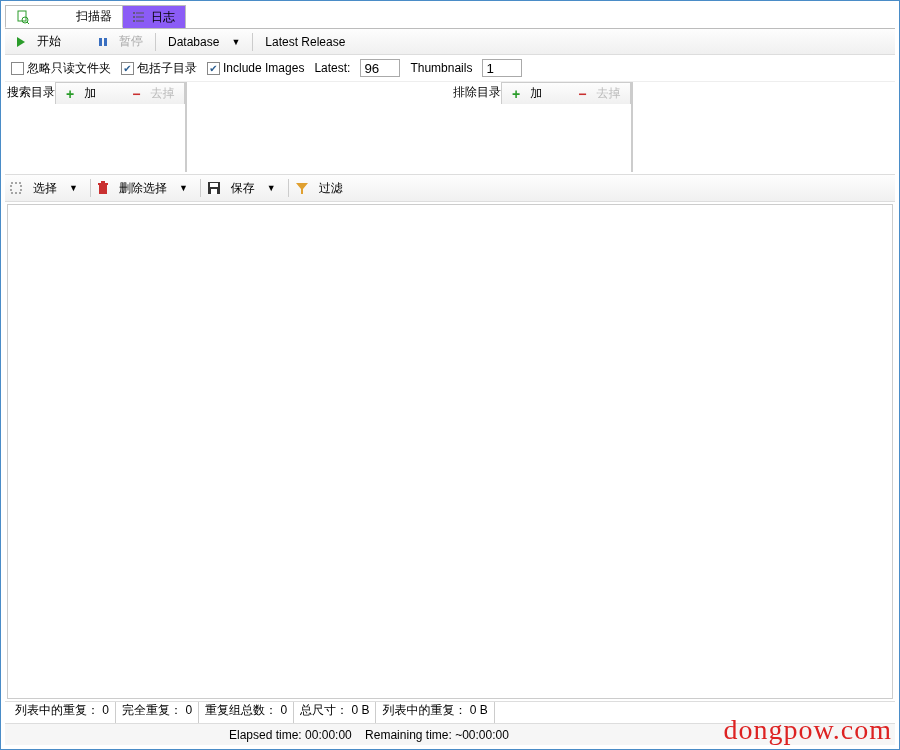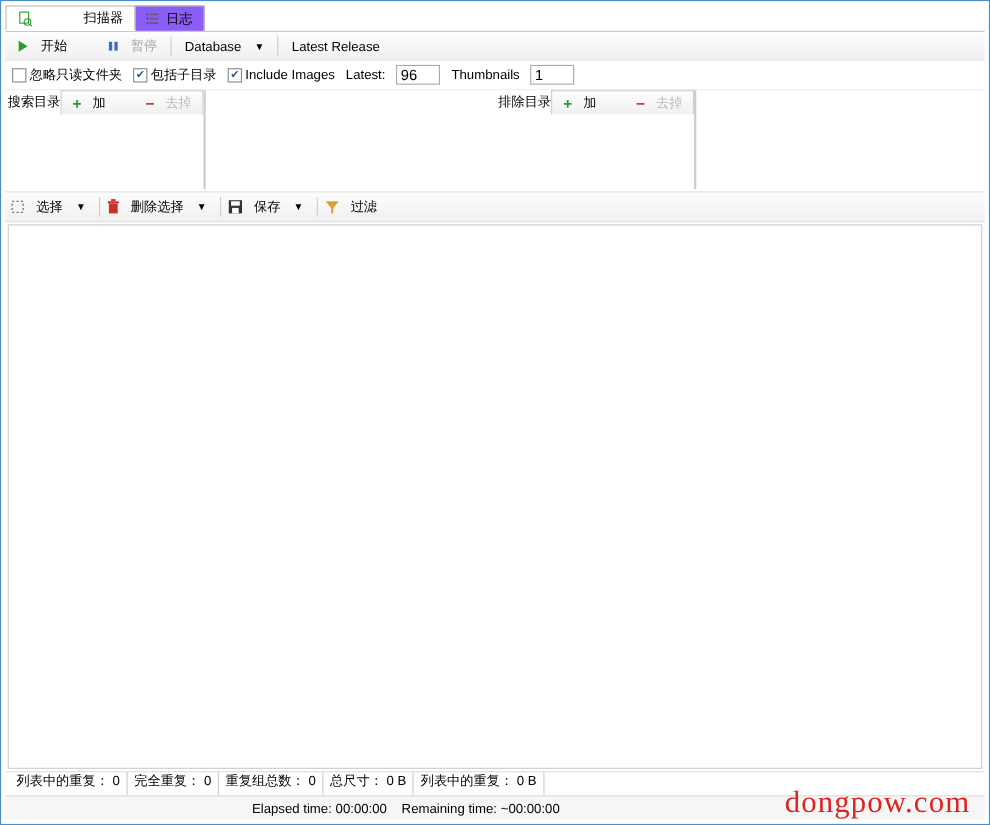--- a/index.html
+++ b/index.html
@@ -32,21 +32,21 @@
 .dircol-box { height: 90px; border: 1px solid #ccc; background: #fff; }
 .plus { color: #2a9c2a; font-weight: bold; font-size: 14px; }
 .minus { color: #c93030; font-weight: bold; font-size: 14px; }
 .gray { color: #bbb; }
 .toolbar2 { display: flex; align-items: center; height: 28px; background: linear-gradient(#fdfdfd,#f0f0f0); border-top: 1px solid #ddd; border-bottom: 1px solid #ddd; padding: 0 4px; gap: 4px; margin-top: 2px; }
 .resultbox { flex: 1; border: 1px solid #ccc; background: #fff; margin: 2px; min-height: 0; }
 .statusrow { display: flex; height: 22px; border-top: 1px solid #ddd; padding: 0 4px; }
 .stseg { padding: 0 6px; border-right: 1px solid #ccc; }
 .timerow { height: 22px; display: flex; align-items: center; justify-content: flex-start; padding: 0 4px; background: #f6f6f6; border-top: 1px solid #ddd; position: relative; }
 .timerow-inner { position: absolute; left: 200px; margin-left: 24px; }
-.watermark { position: fixed; right: 18px; bottom: 4px; font-family: "Times New Roman", serif; font-size: 28px; color: #d22; letter-spacing: 1px; pointer-events:none;}
+.watermark { position: fixed; right: 8px; bottom: 4px; font-family: "Times New Roman", serif; font-size: 28px; color: #d22; letter-spacing: 1px; pointer-events:none;}
 .dd { font-size: 9px; margin-left: 2px; }
 svg { display: block; }
 </style>
 </head>
 <body>
 
 <div class="window">
 
 
   <div class="content">

